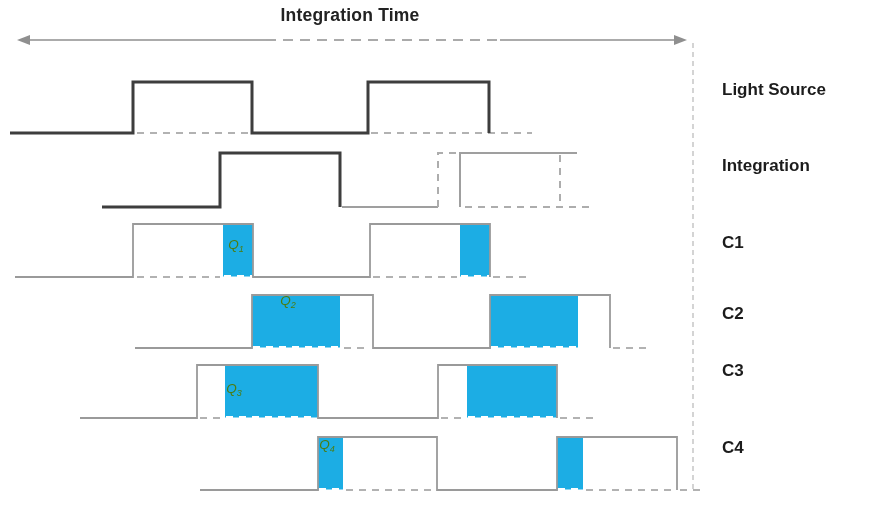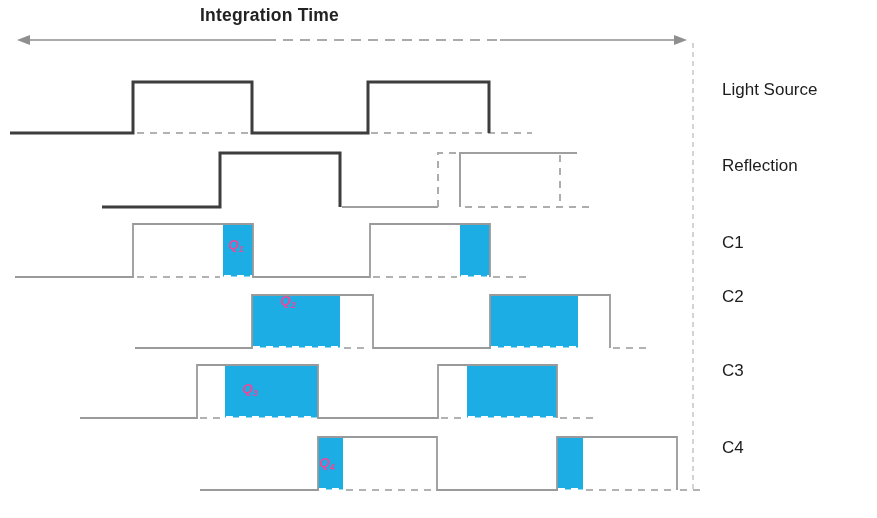--- a/index.html
+++ b/index.html
@@ -11,30 +11,30 @@
   .wf-dark{stroke:#3d3d3d;stroke-width:3;fill:none;stroke-linejoin:miter;}
   .wf-gray{stroke:#9f9f9f;stroke-width:2;fill:none;}
   .wf-gdash{stroke:#adadad;stroke-width:2;fill:none;stroke-dasharray:7 6;}
   .wf-cline{stroke:#9a9a9a;stroke-width:1.8;fill:none;}
   .wf-dash{stroke:#b2b2b2;stroke-width:2;fill:none;stroke-dasharray:7 6;}
   .wf-wdash{stroke:#ffffff;stroke-width:2.2;fill:none;stroke-dasharray:7 6;}
   .arrow-line{stroke:#8f8f8f;stroke-width:1.6;}
   .arrow-dashed{stroke-dasharray:10 7;}
   .border-line{stroke:#c2c2c2;stroke-width:1.4;stroke-dasharray:5 4;}
   .diagram-title{
-    position:absolute;left:200px;top:5px;width:300px;text-align:left;
+    position:absolute;left:200px;top:5px;width:300px;text-align:center;
     font-size:17.5px;font-weight:700;color:#222;letter-spacing:.2px;
   }
   .row-label{
     position:absolute;left:722px;transform:translateY(-50%);
-    font-size:17px;font-weight:400;color:#1c1c1c;white-space:nowrap;
+    font-size:17px;font-weight:700;color:#1c1c1c;white-space:nowrap;
   }
   .q-label{
     position:absolute;transform:translate(-50%,-50%);
-    font-size:13.5px;font-weight:700;font-style:italic;color:#ec4899;
+    font-size:13.5px;font-weight:400;font-style:italic;color:#4d7c0f;
     white-space:nowrap;line-height:1;
   }
   .q-label sub{font-size:9px;font-style:italic;}
 </style>
 </head>
 <body>
 
 <div id="stage">
 
   <div class="diagram-title">Integration Time</div>
@@ -91,23 +91,23 @@
       <rect x="318" y="437.5" width="25" height="52" fill="#1CADE4"></rect>
       <rect x="557" y="437.5" width="26" height="52" fill="#1CADE4"></rect>
       <path class="wf-dash" d="M346,490 H433 M586,490 H673 M680,490 H700"></path>
       <path class="wf-wdash" d="M319,489 H342 M558,489 H582"></path>
       <path class="wf-cline" d="M200,490 H318 V437 H437 V490 H557 V437 H677 V490"></path>
     </g>
   </svg>
 
   <div class="q-label" style="left:236px;top:246px"><span>Q</span><sub>1</sub></div>
   <div class="q-label" style="left:288px;top:302px"><span>Q</span><sub>2</sub></div>
-  <div class="q-label" style="left:250px;top:390px"><span>Q</span><sub>3</sub></div>
-  <div class="q-label" style="left:327px;top:464px"><span>Q</span><sub>4</sub></div>
+  <div class="q-label" style="left:234px;top:390px"><span>Q</span><sub>3</sub></div>
+  <div class="q-label" style="left:327px;top:446px"><span>Q</span><sub>4</sub></div>
 
   <div class="row-label" style="top:90px">Light Source</div>
-  <div class="row-label" style="top:166px">Reflection</div>
+  <div class="row-label" style="top:166px">Integration</div>
   <div class="row-label" style="top:243px">C1</div>
-  <div class="row-label" style="top:297px">C2</div>
+  <div class="row-label" style="top:314px">C2</div>
   <div class="row-label" style="top:371px">C3</div>
   <div class="row-label" style="top:448px">C4</div>
 
 </div>
 
 </body></html>

